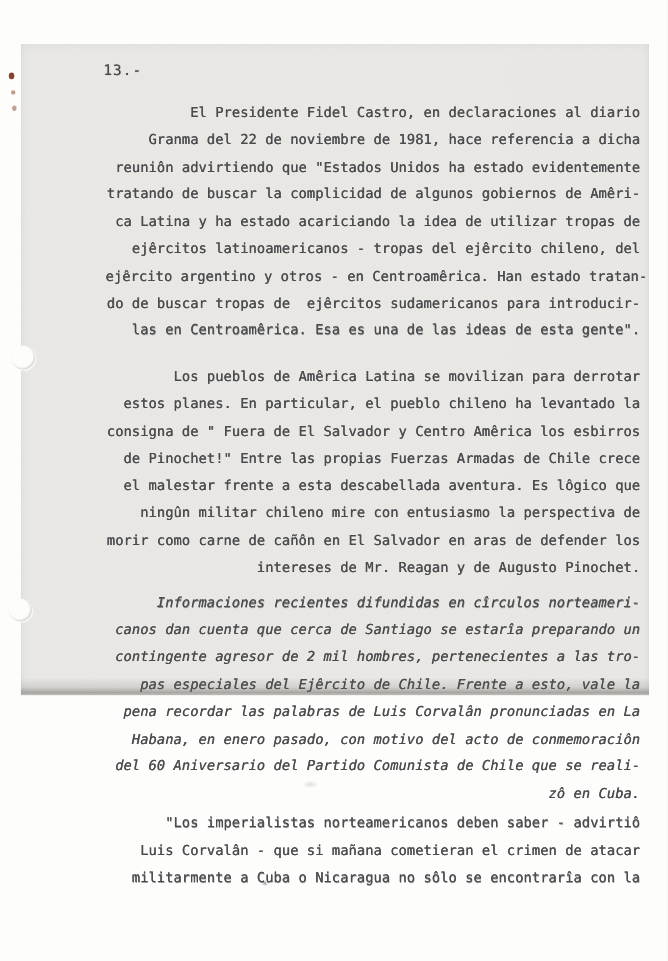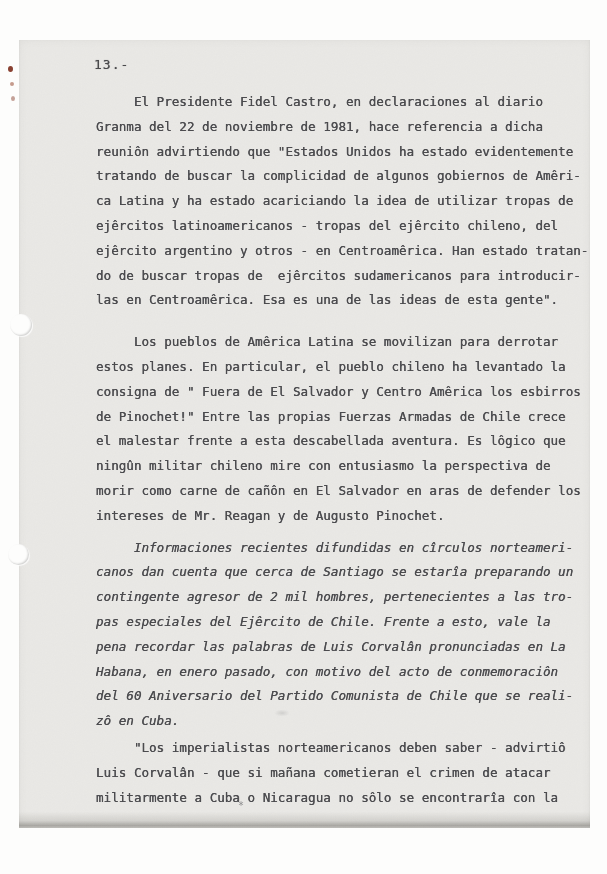--- a/index.html
+++ b/index.html
@@ -2,21 +2,21 @@
 <html><head>
 <meta charset="utf-8">
 <style>
   html,body{margin:0;padding:0;}
   body{
     width:607px;height:874px;position:relative;overflow:hidden;
     background:#fdfdfc;
     font-family:"DejaVu Sans Mono","Liberation Mono",monospace;
   }
   .paper{
-    position:absolute;left:19px;top:40px;width:571px;height:788px;
+    position:absolute;left:19px;top:40px;width:571px;height:592px;
     background:#eae9e6;
     box-shadow:inset 0 0 10px rgba(0,0,0,0.05), inset 0 -1px 2px rgba(0,0,0,0.08);
   }
   .noise-overlay{position:absolute;left:0;top:0;width:100%;height:100%;opacity:.55;pointer-events:none;}
   .bottom-band{
     position:absolute;left:0;bottom:0;width:100%;height:16px;
     background:linear-gradient(to bottom, rgba(120,118,110,0) 0%, rgba(110,108,100,0.18) 55%, rgba(95,93,86,0.45) 85%, rgba(130,128,120,0.25) 100%);
     filter:blur(0.4px);
   }
   .hole{
@@ -29,20 +29,21 @@
   .page-number{
     position:absolute;left:75px;top:17px;
     font-size:13px;color:#4a4a4c;letter-spacing:1px;
     text-shadow:0 0 0.7px rgba(70,70,74,0.85);
   }
   .text-block{
     position:absolute;left:77px;top:50px;width:486px;
     font-size:12.5px;line-height:24.8px;letter-spacing:0.05px;
     color:#4b4b4e;
     text-shadow:0.3px 0.3px 0.6px rgba(75,75,80,0.55), 0 0 0.5px rgba(75,75,80,0.7);
+    text-align:right;
   }
   .para{white-space:pre;margin:0;}
   .para-1{margin-bottom:17px;}
   .para-2{margin-bottom:7px;}
   .para-3{margin-bottom:2px;font-style:italic;}
   .red-mark{position:absolute;border-radius:50%;}
   .red-mark-1{left:8px;top:66px;width:5px;height:6px;background:#7c2c1c;opacity:.9;}
   .red-mark-2{left:10px;top:82px;width:4px;height:4px;background:#a05a42;opacity:.6;}
   .red-mark-3{left:11px;top:96px;width:4px;height:5px;background:#8c4634;opacity:.5;}
   .pencil-mark{

